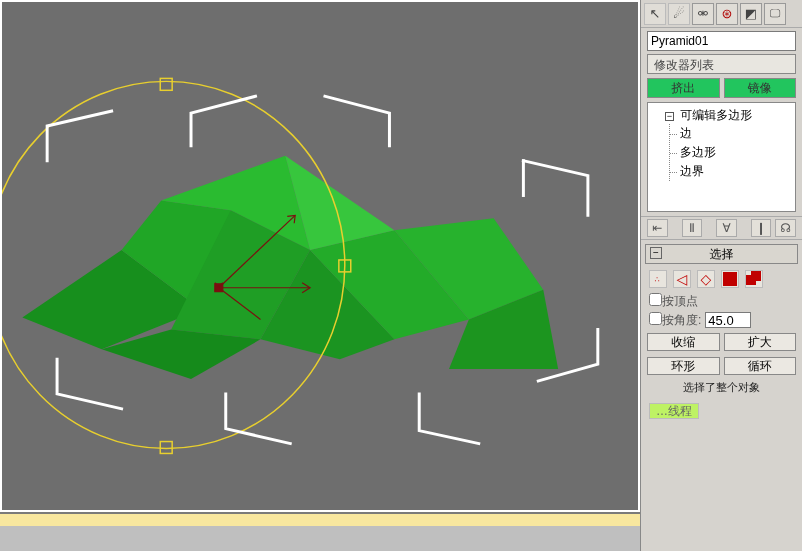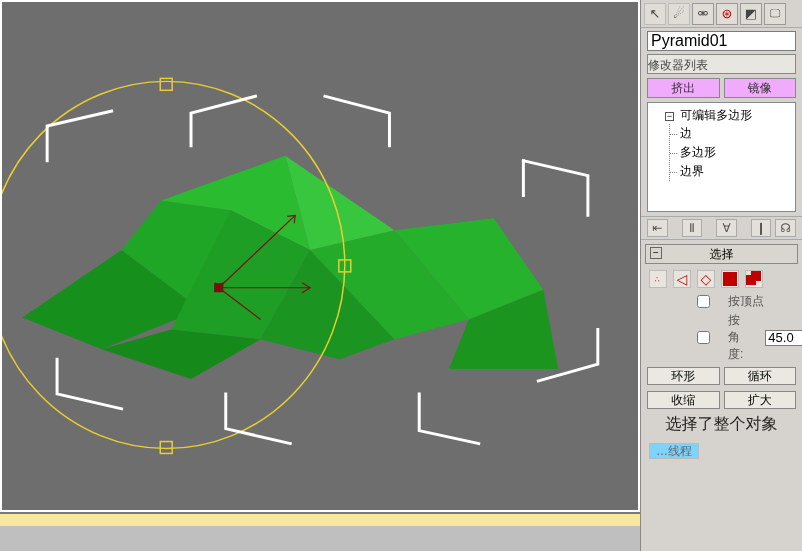--- a/index.html
+++ b/index.html
@@ -13,27 +13,27 @@
 
   .panel { position: absolute; right: 0; top: 0; width: 162px; height: 551px; background: #d6d3ce; border-left: 1px solid #888; font-size: 12px; }
 
   .top-icons { height: 28px; display: flex; align-items: center; gap: 2px; padding: 2px 3px; background: #d6d3ce; border-bottom: 1px solid #aaa; }
   .top-icons .ticon { width: 22px; height: 22px; display: flex; align-items: center; justify-content: center; border: 1px solid #999; background: #e0ddd7; color: #444; font-size: 13px; }
   .top-icons .ticon.arc { border-color:#bbb;}
   .top-icons .ticon.red { color: #b00000; }
   .top-icons .ticon.tv { font-size: 11px; }
 
   .name-field { margin: 3px 6px; }
-  .name-field input { width: 100%; height: 20px; border: 1px solid #7a7a7a; background: #fff; font-size: 16px; padding: 0 3px; }
+  .name-field input { width: 100%; height: 20px; border: 1px solid #7a7a7a; background: #fff; font-size: 12px; padding: 0 3px; }
 
   .mod-list-label { margin: 3px 6px; }
-  .mod-list-label .mlbox { width: 100%; height: 20px; border: 1px solid #888; background: #e8e6e0; padding: 2px 0; color:#444; }
+  .mod-list-label .mlbox { width: 100%; height: 20px; border: 1px solid #888; background: #e8e6e0; padding: 2px 6px; color:#444; }
 
   .btn-row { display: flex; gap: 4px; margin: 4px 6px; }
-  .btn-row button { flex: 1; height: 20px; border: 1px solid #888; background: #f0abfc; font-size: 12px; color:#333; }
+  .btn-row button { flex: 1; height: 20px; border: 1px solid #888; background: #22c55e; font-size: 12px; color:#333; }
 
   .tree { margin: 4px 6px; border: 1px solid #888; background: #fff; min-height: 110px; padding: 4px 15px; }
   .tree .root { margin-left: 2px; }
   .tree .root-label { font-weight: normal; }
   .tree .children { margin-left: 4px; border-left: 1px dotted #888; padding-left: 2px; }
   .tree .child { padding: 1px 2px; margin-left: 6px; position: relative; }
   .tree .child::before { content:""; position:absolute; left:-8px; top:50%; width:7px; border-top:1px dotted #888; }
   .tree .box { display:inline-block; width:9px; height:9px; border:1px solid #555; text-align:center; line-height:7px; font-size:9px; margin-right:3px; }
 
   .mid-icons { height: 24px; display: flex; align-items: center; gap: 4px; padding: 2px 6px; background: #d6d3ce; border-top: 1px solid #aaa; border-bottom: 1px solid #aaa; }
@@ -47,31 +47,31 @@
   .sel-ico { width:18px; height:18px; display:flex; align-items:center; justify-content:center; border:1px solid #bbb; background:#e8e5de; }
   .vertex-dots { color:#c00000; font-size:8px; letter-spacing:2px; }
   .edge-line { color:#c00000; font-size:14px; }
   .border-shape { color:#c00000; font-size:14px; }
   .cube-icon { width:14px; height:14px; background:#c00000; }
   .cube-stack { position:relative; width:16px; height:16px;}
   .cube-stack span{ position:absolute; width:10px; height:10px; background:#c00000;}
   .cube-stack span:nth-child(1){left:0; top:4px;}
   .cube-stack span:nth-child(2){left:5px; top:0;}
 
-  .chk-row { padding: 1px 8px; display:flex; align-items:center; gap:18px; color:#555;margin-left:48px;}
+  .chk-row { padding: 1px 8px; display:flex; gap:0; color:#555;}
   .chk-row input[type=checkbox]{ width:13px; height:13px; }
   .chk-row .angle-val { width:46px; height:16px; border:1px solid #7a7a7a; background:#fff; font-size:13px; text-align:left; padding:0 2px; margin-left:4px;}
 
   .btn-grid { display:flex; gap:4px; padding: 3px 6px; }
   .btn-grid button { flex:1; height:18px; border:1px solid #888; background:#ebe8e2; font-size:12px; }
 
-  .status-line { text-align:center; font-size:16px; color:#222; padding:2px 4px; }
+  .status-line { text-align:center; font-size:11px; color:#222; padding:2px 4px; }
 
   .panel .blurry { padding: 6px 8px; color:#666; font-size:12px; text-align:left;}
-  .blurry .piece{ display:inline-block; border:1px solid #bbb; padding:0 6px; height:16px; line-height:14px; background:#7dd3fc;}
+  .blurry .piece{ display:inline-block; border:1px solid #bbb; padding:0 6px; height:16px; line-height:14px; background:#bef264;}
 </style>
 </head>
 <body>
 
 <div class="viewport">
   <svg viewBox="0 0 640 512">
 
     <g>
       <polygon points="20,318 120,250 200,310 100,350" fill="#178f1d"></polygon>
       <polygon points="120,250 160,200 230,210 200,310" fill="#20a626"></polygon>
@@ -205,26 +205,26 @@
     <input type="checkbox" style="">
     <span>按顶点</span>
   </div>
   <div class="chk-row">
     <input type="checkbox" style="">
     <span>按角度:</span>
     <input class="angle-val" value="45.0" style="">
   </div>
 
   <div class="btn-grid">
+    <button>收缩</button>
+    <button>扩大</button>
+  </div>
+  <div class="btn-grid">
     <button>环形</button>
     <button>循环</button>
   </div>
-  <div class="btn-grid">
-    <button>收缩</button>
-    <button>扩大</button>
-  </div>
 
   <div class="status-line">选择了整个对象</div>
 
   <div class="blurry">
     <span class="piece">…线程</span>
   </div>
 </div>
 
 </body></html>

